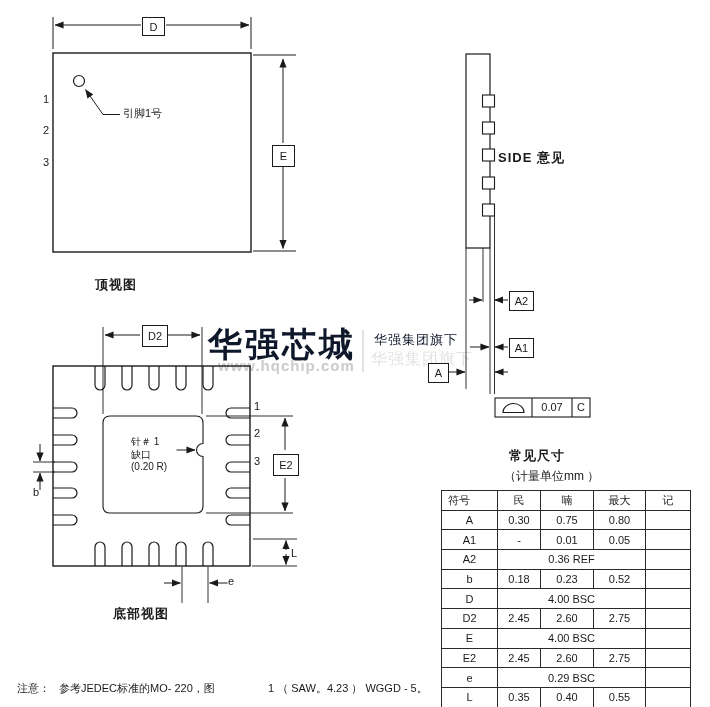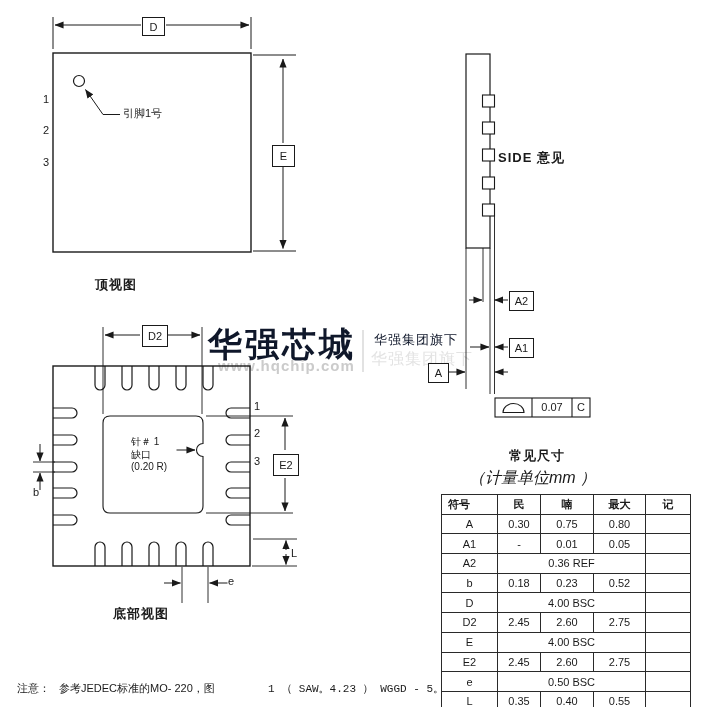--- a/index.html
+++ b/index.html
@@ -15,25 +15,25 @@
   
   svg.draw{position:absolute;left:0;top:0;z-index:2;}
   .lbl{position:absolute;z-index:3;font-size:11px;line-height:13px;white-space:nowrap;}
   .dimbox{position:absolute;z-index:3;border:1px solid #1a1a1a;background:#fff;
           display:flex;align-items:center;justify-content:center;font-size:11px;}
   .viewtitle{position:absolute;z-index:3;font-size:13px;font-weight:bold;letter-spacing:1px;}
   .notch-note{position:absolute;z-index:3;font-size:10px;line-height:12.5px;white-space:nowrap;}
   
   #dim-table-wrap{position:absolute;z-index:3;left:441px;top:447px;}
   #tbl-title{font-size:13px;font-weight:bold;margin-left:68px;letter-spacing:1px;}
-  #tbl-sub{font-size:16px;margin-left:28px;margin-top:3px;font-style:italic;}
+  #tbl-sub{font-size:12px;margin-left:63px;margin-top:3px;}
   table.dims{border-collapse:collapse;table-layout:fixed;margin-top:5px;}
   table.dims th,table.dims td{border:1px solid #2a2a2a;font-size:11px;height:18.7px;
       padding:0;text-align:center;font-weight:normal;overflow:hidden;}
-  table.dims th{font-weight:bold;margin-left:28px;}
+  table.dims th{font-weight:normal;margin-left:28px;}
   table.dims th.sym{text-align:left;padding-left:6px;}
   
   .note{position:absolute;z-index:3;font-size:11px;white-space:nowrap;}
 </style>
 </head>
 <body>
 
 <div id="page">
 
   <div class="wm" id="wm-brand">华强芯城</div>
@@ -249,31 +249,31 @@
           </tr>
       <tr>
             <td>E2</td>
             <td>2.45</td>
             <td>2.60</td>
             <td>2.75</td>
             <td></td>
           </tr>
       <tr>
             <td>e</td>
-            <td colspan="3">0.50 BSC</td>
+            <td colspan="3">0.29 BSC</td>
             <td></td>
           </tr>
       <tr>
             <td>L</td>
             <td>0.35</td>
             <td>0.40</td>
             <td>0.55</td>
             <td></td>
           </tr>
     </tbody>
       </table>
   </div>
 
   <div class="note" style="left:17px;top:681px;">注意：</div>
   <div class="note" style="left:59px;top:681px;">参考JEDEC标准的MO- 220，图</div>
-  <div class="note" style="left:268px;top:681px;font-family:Liberation Mono, monospace;">1 （ SAW。4.23 ）  WGGD - 5。</div>
+  <div class="note" style="left:268px;top:681px;">1 （ SAW。4.23 ）  WGGD - 5。</div>
 
 </div>
 
 </body></html>

